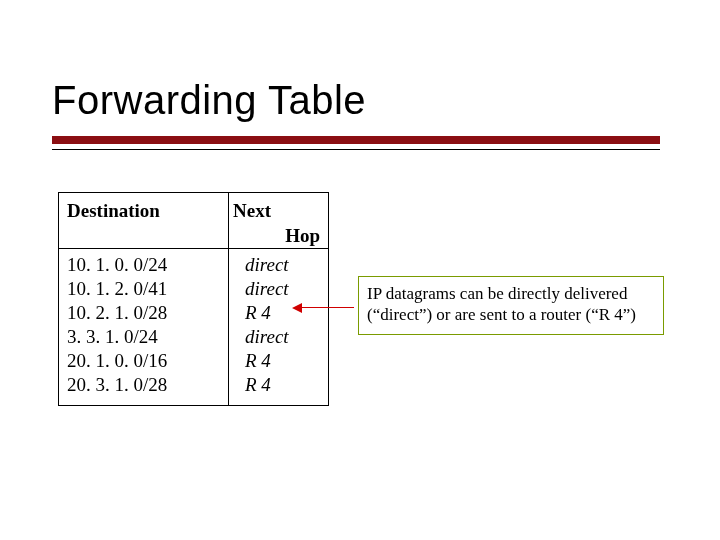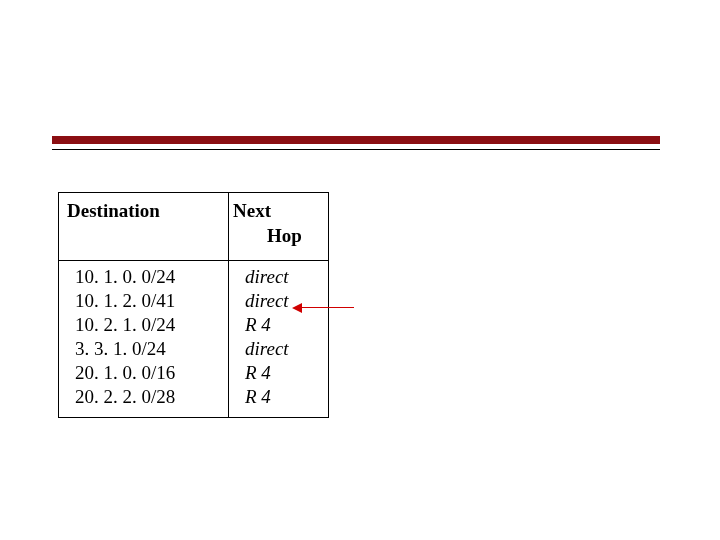--- a/index.html
+++ b/index.html
@@ -56,24 +56,24 @@
     vertical-align: top;
     text-align: left;
     font-weight: normal;
   }
   .ftable th {
     font-weight: bold;
   }
   .col-dest { width: 170px; }
   .col-hop  { width: 100px; }
   .hdr-dest { padding: 6px 8px 23px 8px; margin-left: 18px; }
-  .hdr-hop  { padding: 6px 8px 12px 4px; }
+  .hdr-hop  { padding: 6px 8px 0 4px; }
   .hop-label { display: block; }
-  .hop-indent { display: block; padding-left: 34px; }
-  .body-dest { padding: 4px 8px 8px 16px; }
+  .hop-indent { display: block; padding-left: 34px; text-align: right; }
+  .body-dest { padding: 4px 8px 8px 8px; }
   .body-hop  { padding: 4px 8px 8px 16px; font-style: italic; }
   .rowline { display: block; height: 24px; }
   .callout {
     position: absolute;
     left: 358px;
     top: 276px;
     width: 306px;
     border: 1px solid #7a9b00;
     padding: 6px 8px 8px 8px;
     font-size: 17px;
@@ -105,56 +105,58 @@
     border-top: 5px solid transparent;
     border-bottom: 5px solid transparent;
     border-right: 10px solid #d00000;
   }
 </style>
 </head>
 <body>
 
 <div class="slide">
 
+  <div class="title">Forwarding Table</div>
   <div class="title-underline"></div>
   <div class="title-underline-thin"></div>
 
   <table class="ftable">
     <colgroup>
       <col class="col-dest">
       <col class="col-hop">
     </colgroup>
     <tbody>
         <tr>
       <th class="hdr-dest">Destination</th>
       <th class="hdr-hop">
         <span class="hop-label">Next</span>
         <span class="hop-indent">Hop</span>
       </th>
     </tr>
     <tr>
       <td class="body-dest">
         <span class="rowline">10. 1. 0. 0/24</span>
         <span class="rowline">10. 1. 2. 0/41</span>
-        <span class="rowline">10. 2. 1. 0/24</span>
+        <span class="rowline">10. 2. 1. 0/28</span>
         <span class="rowline">3. 3. 1. 0/24</span>
         <span class="rowline">20. 1. 0. 0/16</span>
-        <span class="rowline">20. 2. 2. 0/28</span>
+        <span class="rowline">20. 3. 1. 0/28</span>
       </td>
       <td class="body-hop">
         <span class="rowline">direct</span>
         <span class="rowline">direct</span>
         <span class="rowline">R 4</span>
         <span class="rowline">direct</span>
         <span class="rowline">R 4</span>
         <span class="rowline">R 4</span>
       </td>
     </tr>
   </tbody>
     </table>
 
   <div class="arrow">
     <div class="arrow-line"></div>
     <div class="arrow-head"></div>
   </div>
 
+  <div class="callout">IP datagrams can be directly delivered (“direct”) or are sent to a router (“R 4”)</div>
 
 </div>
 
 </body></html>

